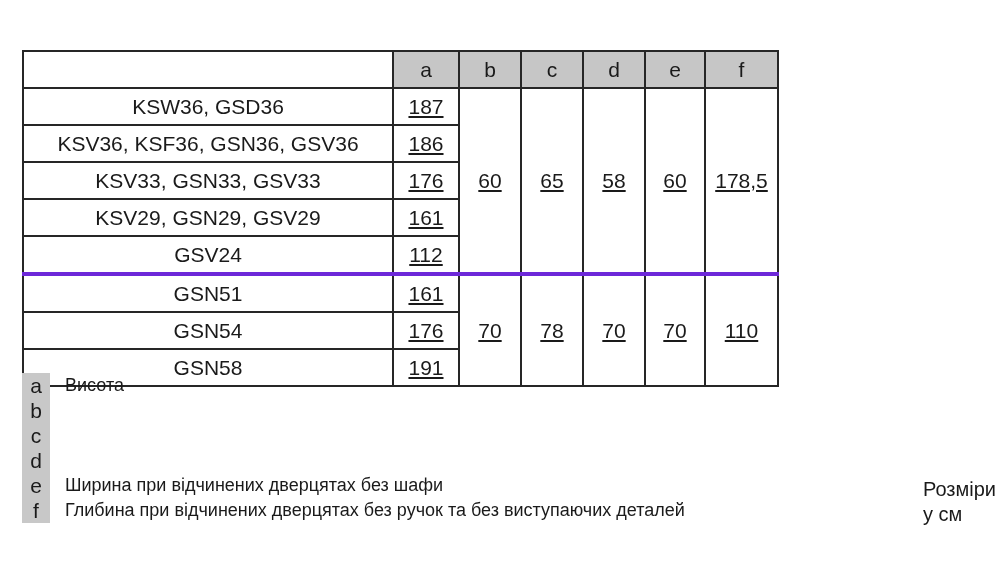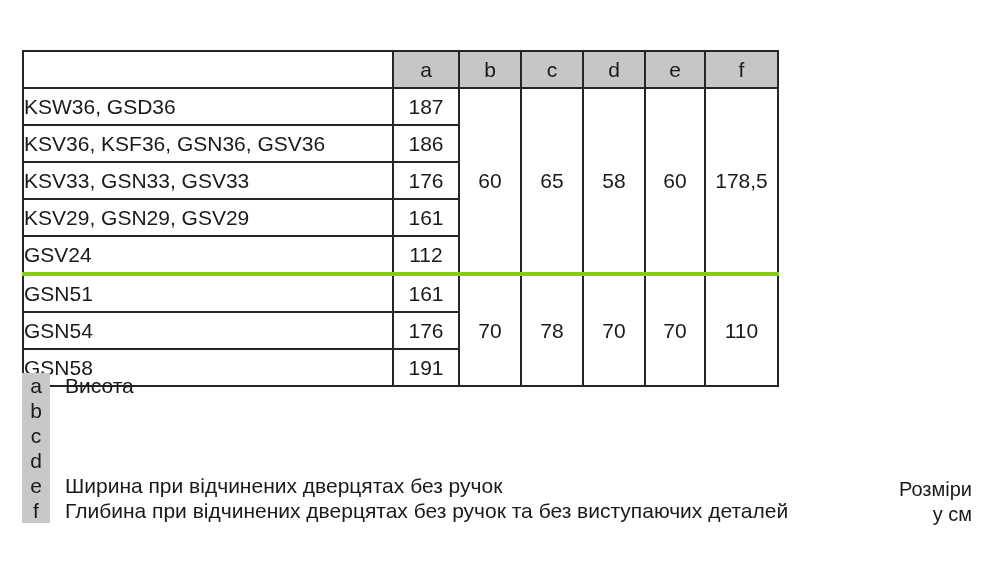--- a/index.html
+++ b/index.html
@@ -22,30 +22,31 @@
     table-layout: fixed;
   }
   table.dims td, table.dims th {
     border: 2px solid #262626;
     font-size: 21px;
     font-weight: 400;
     padding: 0;
     height: 35px;
     overflow: hidden;
     white-space: nowrap;
+    text-align: center;
   }
   table.dims th.letter {
     background: #c6c6c6;
     text-align: center;
     font-weight: 400;
   }
   table.dims th.corner { background: #ffffff; }
   td.models { text-align: left; padding-left: 12px; }
-  td.val    { text-align: center; }
-  tr.thick-top td { border-top: 4px solid #84cc16; }
+  td.val    { text-align: center; text-decoration: underline; }
+  tr.thick-top td { border-top: 4px solid #6d28d9; }
 
   
   .legend {
     position: absolute;
     left: 22px;
     top: 373px;
   }
   .legend-row {
     display: flex;
     align-items: stretch;
@@ -56,30 +57,30 @@
     background: #c8c8c8;
     display: flex;
     align-items: center;
     justify-content: center;
     font-size: 21px;
   }
   .legend-label {
     display: flex;
     align-items: center;
     padding-left: 15px;
-    font-size: 21px;
+    font-size: 18px;
     white-space: nowrap;
   }
 
   
   .units-note {
     position: absolute;
-    right: 28px;
+    right: 4px;
     top: 477px;
-    text-align: right;
+    text-align: left;
     font-size: 20px;
     line-height: 25px;
   }
 </style>
 </head>
 <body>
 
 <div class="page">
 
   <table class="dims">
@@ -158,21 +159,21 @@
       <div class="legend-key">b</div>
     </div>
     <div class="legend-row">
       <div class="legend-key">c</div>
     </div>
     <div class="legend-row">
       <div class="legend-key">d</div>
     </div>
     <div class="legend-row">
       <div class="legend-key">e</div>
-      <div class="legend-label">Ширина при відчинених дверцятах без ручок</div>
+      <div class="legend-label">Ширина при відчинених дверцятах без шафи</div>
     </div>
     <div class="legend-row">
       <div class="legend-key">f</div>
       <div class="legend-label">Глибина при відчинених дверцятах без ручок та без виступаючих деталей</div>
     </div>
   </div>
 
   <div class="units-note">
     <div>Розміри</div>
     <div>у см</div>

